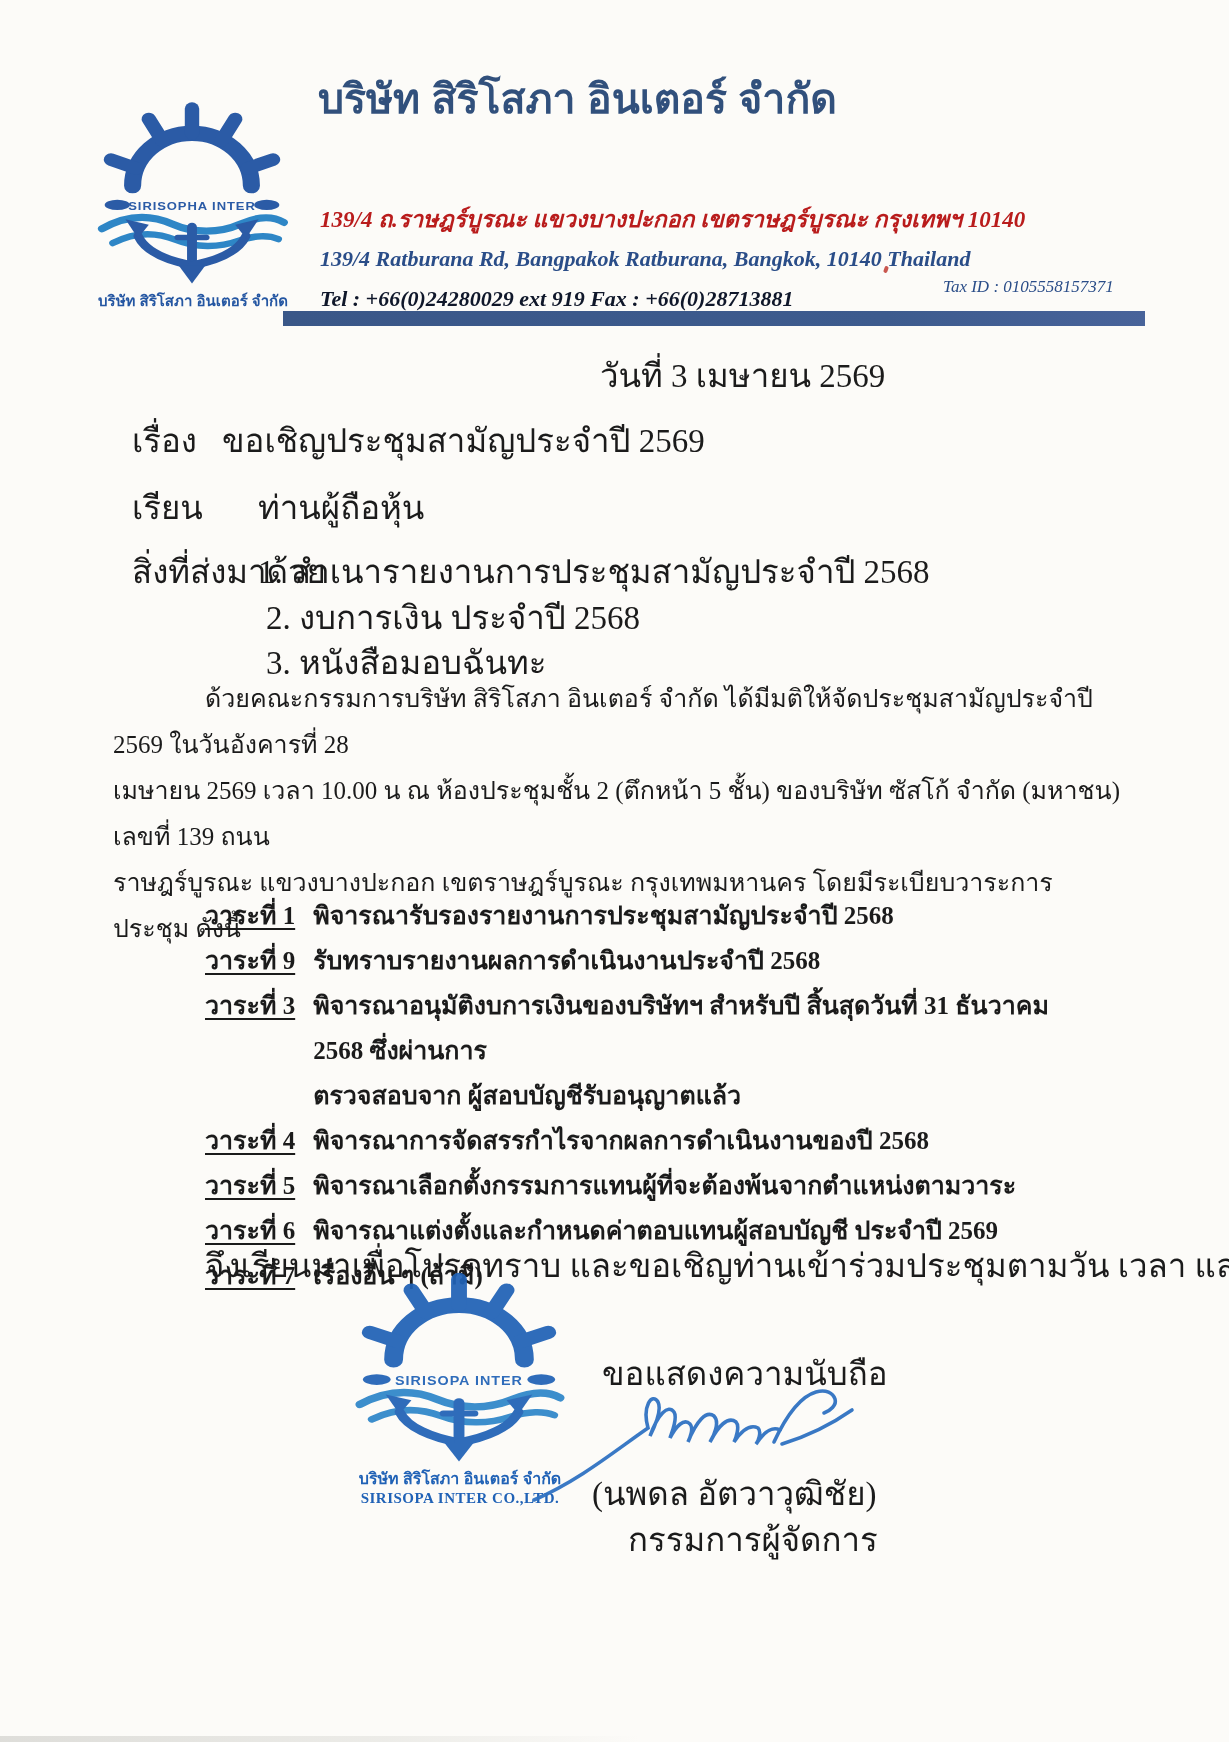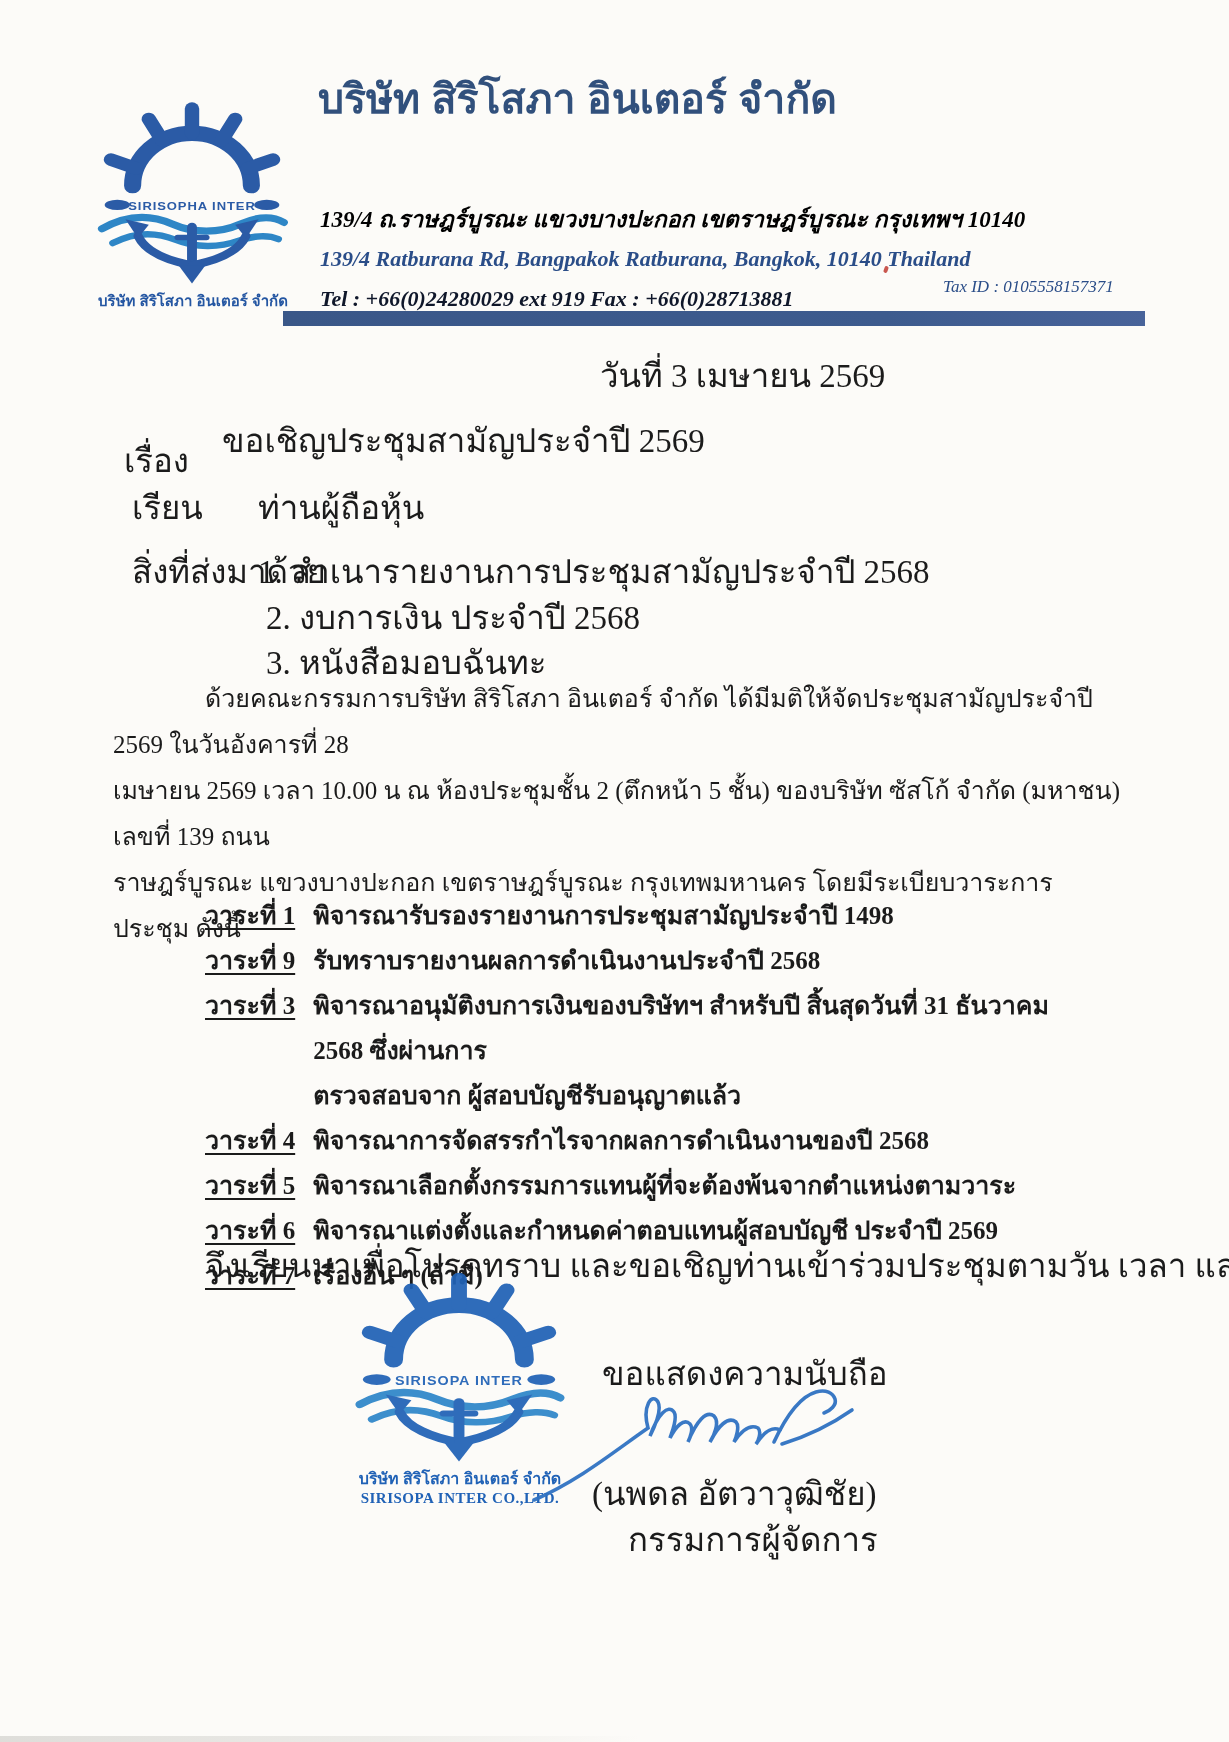--- a/index.html
+++ b/index.html
@@ -23,21 +23,21 @@
     position:absolute;left:318px;top:76px;
     font-size:41px;font-weight:700;color:#31507c;line-height:1.15;
     font-family:"Liberation Sans","DejaVu Sans",sans-serif;
   }
   .co-en{
     position:absolute;left:318px;top:136px;
     font-size:37px;font-weight:700;color:#31507c;letter-spacing:1px;
   }
   .addr-th{
     position:absolute;left:320px;top:201px;
-    font-size:23px;font-weight:700;font-style:italic;color:#000000;
+    font-size:23px;font-weight:700;font-style:italic;color:#b91c1c;
   }
   .addr-en{
     position:absolute;left:320px;top:246px;
     font-size:22px;font-weight:700;font-style:italic;color:#2a4d88;
   }
   .tel-fax{
     position:absolute;left:320px;top:286px;
     font-size:22px;font-weight:700;font-style:italic;color:#0f172a;
   }
   .tax-id{
@@ -46,21 +46,21 @@
   }
   .header-bar{
     position:absolute;left:283px;top:311px;width:862px;height:15px;
     background:linear-gradient(90deg,#3a5788 0%,#3d5b8e 70%,#48639a 100%);
   }
   .red-speck{position:absolute;left:884px;top:266px;width:4px;height:7px;
     background:#c03a30;border-radius:2px;opacity:.85;transform:rotate(20deg);}
   
   .t{position:absolute;font-size:33px;line-height:36px;white-space:nowrap;}
   .letter-date{left:600px;top:358px;}
-  .subject-label{left:124px;top:423px;margin-top:20px;}
+  .subject-label{left:132px;top:423px;}
   .subject-text{left:222px;top:423px;}
   .to-label{left:132px;top:490px;}
   .to-text{left:222px;top:490px;margin-left:36px;}
   .encl-label{left:132px;top:554px;}
   .encl-1{left:258px;top:554px;}
   .encl-2{left:266px;top:600px;}
   .encl-3{left:266px;top:645px;}
   .body-par{
     position:absolute;left:113px;top:676px;width:1010px;
     font-size:25px;line-height:46px;text-indent:92px;
@@ -154,21 +154,21 @@
   <div class="t encl-2">2. งบการเงิน ประจำปี 2568</div>
   <div class="t encl-3">3. หนังสือมอบฉันทะ</div>
 
   <div class="body-par">ด้วยคณะกรรมการบริษัท สิริโสภา อินเตอร์ จำกัด ได้มีมติให้จัดประชุมสามัญประจำปี 2569 ในวันอังคารที่ 28
 เมษายน 2569 เวลา 10.00 น  ณ ห้องประชุมชั้น 2 (ตึกหน้า 5 ชั้น)  ของบริษัท ซัสโก้ จำกัด (มหาชน) เลขที่ 139 ถนน
 ราษฎร์บูรณะ แขวงบางปะกอก เขตราษฎร์บูรณะ กรุงเทพมหานคร โดยมีระเบียบวาระการประชุม ดังนี้</div>
 
   <div class="agenda">
     <div class="agenda-row">
       <span class="agenda-label">วาระที่ 1</span>
-      <span class="agenda-text">พิจารณารับรองรายงานการประชุมสามัญประจำปี 1498</span>
+      <span class="agenda-text">พิจารณารับรองรายงานการประชุมสามัญประจำปี 2568</span>
     </div>
     <div class="agenda-row">
       <span class="agenda-label">วาระที่ 9</span>
       <span class="agenda-text">รับทราบรายงานผลการดำเนินงานประจำปี 2568</span>
     </div>
     <div class="agenda-row">
       <span class="agenda-label">วาระที่ 3</span>
       <span class="agenda-text">พิจารณาอนุมัติงบการเงินของบริษัทฯ สำหรับปี สิ้นสุดวันที่ 31 ธันวาคม 2568 ซึ่งผ่านการ
 ตรวจสอบจาก ผู้สอบบัญชีรับอนุญาตแล้ว</span>
     </div>

